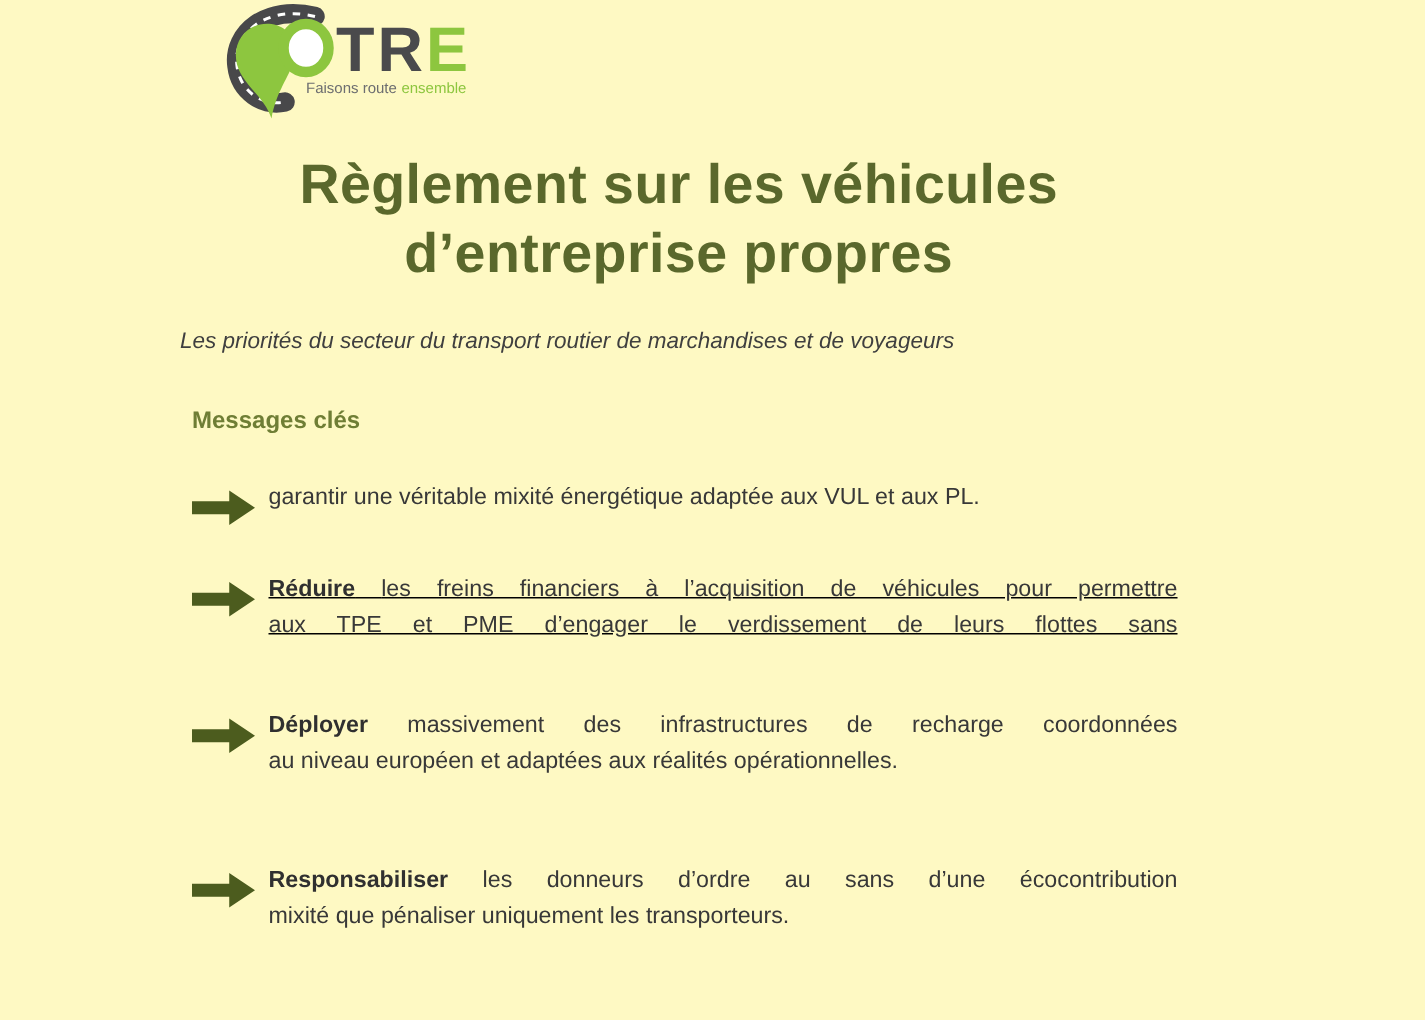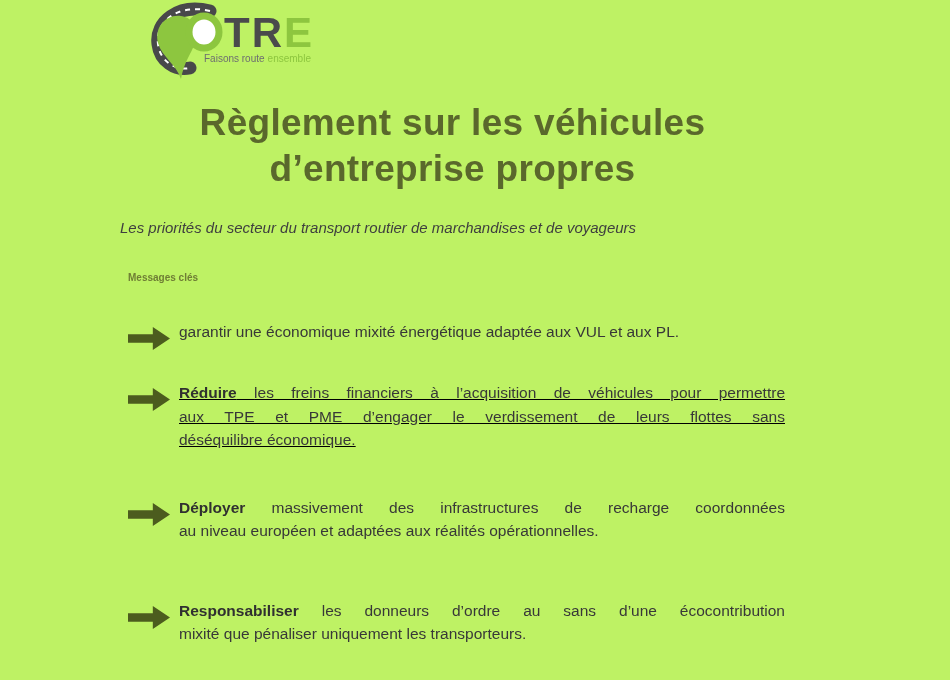--- a/index.html
+++ b/index.html
@@ -1,19 +1,19 @@
 <!DOCTYPE html>
 <html><head>
 <meta charset="utf-8">
 <style>
   html,body { margin:0; padding:0; background:#ffffff; }
   .page {
     position:relative;
     width:950px; height:680px;
-    background:#bef264;
+    background:#fef9c3;
     font-family:"Liberation Sans", sans-serif;
     overflow:hidden;
   }
 
   
   .logo { position:absolute; left:148px; top:2px; width:168px; height:78px; }
 
   
   .doc-title {
     position:absolute; left:120px; top:100px; width:665px;
@@ -23,21 +23,21 @@
   }
   .doc-subtitle {
     position:absolute; left:120px; top:219px; width:665px;
     text-align:left; font-style:italic;
     font-size:15px; color:#3f3f3f;
   }
 
   
   .section-heading {
     position:absolute; left:128px; top:272px;
-    font-size:10px; font-weight:bold; color:#6f7e35;
+    font-size:16px; font-weight:bold; color:#6f7e35;
   }
 
   
   .messages { position:absolute; left:128px; top:320px; width:665px; }
   .message { display:flex; align-items:flex-start; }
   .message.m1 { margin-bottom:28px; }
   .message.m2 { margin-bottom:23px;text-decoration:underline; }
   .message.m3 { margin-bottom:56px;margin-top:44px; }
   .arrow { flex:0 0 42px; width:42px; height:29px; margin-top:4px; margin-right:9px; }
   .msg-text { width:606px; }
@@ -78,32 +78,31 @@
 
   <div class="section-heading">Messages clés</div>
 
   <div class="messages">
 
     <div class="message m1">
       <svg class="arrow" viewBox="0 0 44 30">
         <polygon points="0,10.5 26,10.5 26,3 44,15 26,27 26,19.5 0,19.5" fill="#4c5c1e"></polygon>
       </svg>
       <div class="msg-text">
-        <div class="line"><span>garantir une économique mixité énergétique adaptée aux VUL et aux PL.</span></div>
+        <div class="line"><span>garantir une véritable mixité énergétique adaptée aux VUL et aux PL.</span></div>
       </div>
     </div>
 
     <div class="message m2">
       <svg class="arrow" viewBox="0 0 44 30">
         <polygon points="0,10.5 26,10.5 26,3 44,15 26,27 26,19.5 0,19.5" fill="#4c5c1e"></polygon>
       </svg>
       <div class="msg-text">
         <div class="line stretch"><b>Réduire</b> <span>les freins financiers à l’acquisition de véhicules pour permettre</span></div>
         <div class="line stretch"><span>aux TPE et PME d’engager le verdissement de leurs flottes sans</span></div>
-        <div class="line"><span>déséquilibre économique.</span></div>
       </div>
     </div>
 
     <div class="message m3">
       <svg class="arrow" viewBox="0 0 44 30">
         <polygon points="0,10.5 26,10.5 26,3 44,15 26,27 26,19.5 0,19.5" fill="#4c5c1e"></polygon>
       </svg>
       <div class="msg-text">
         <div class="line stretch"><b>Déployer</b> <span>massivement des infrastructures de recharge coordonnées</span></div>
         <div class="line"><span>au niveau européen et adaptées aux réalités opérationnelles.</span></div>

